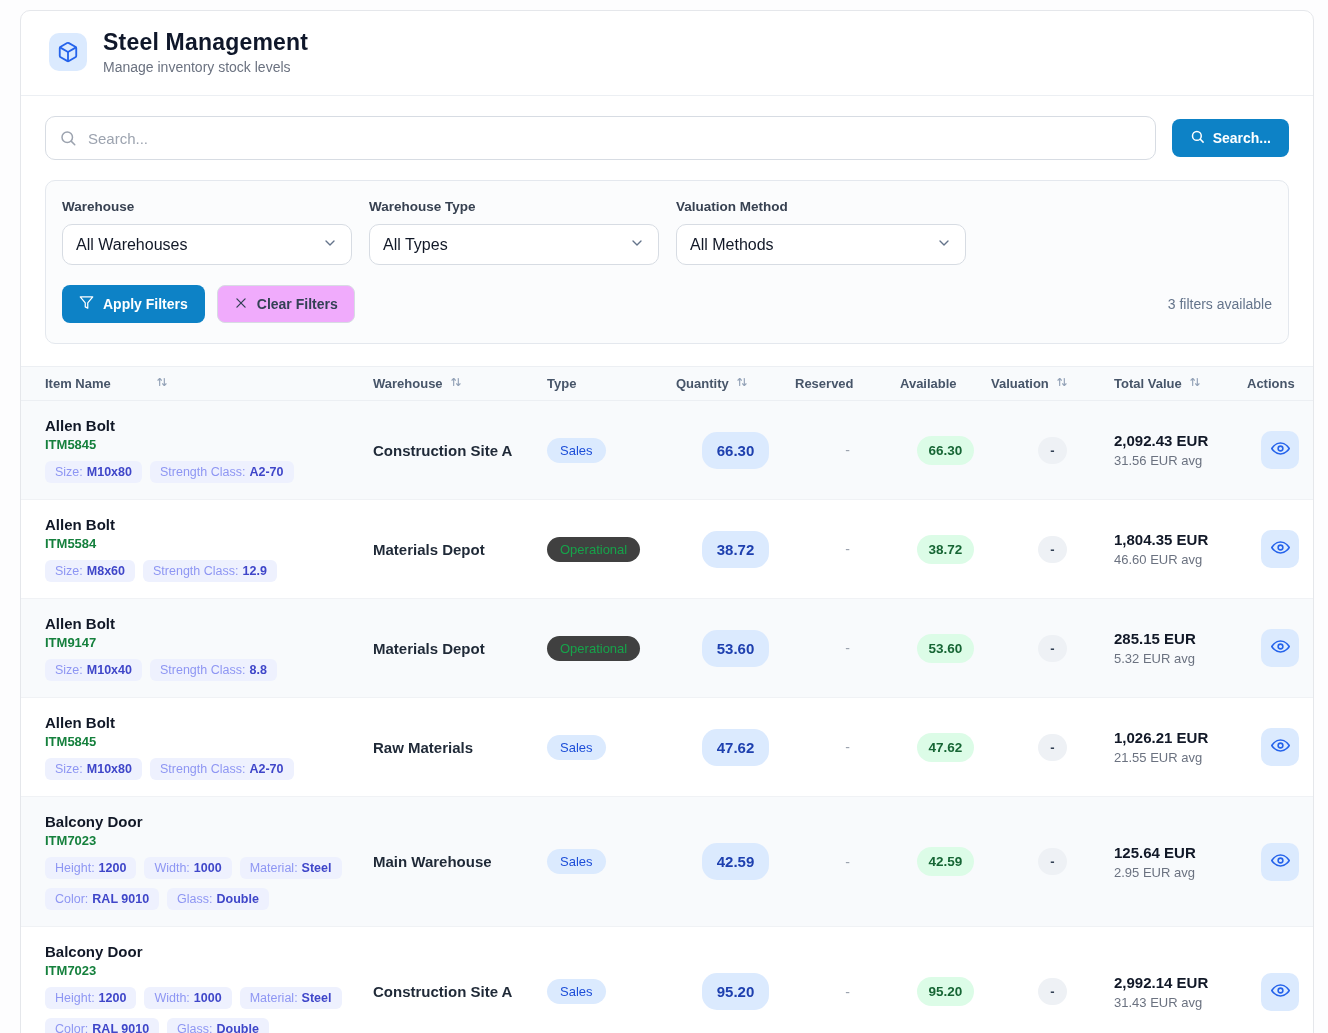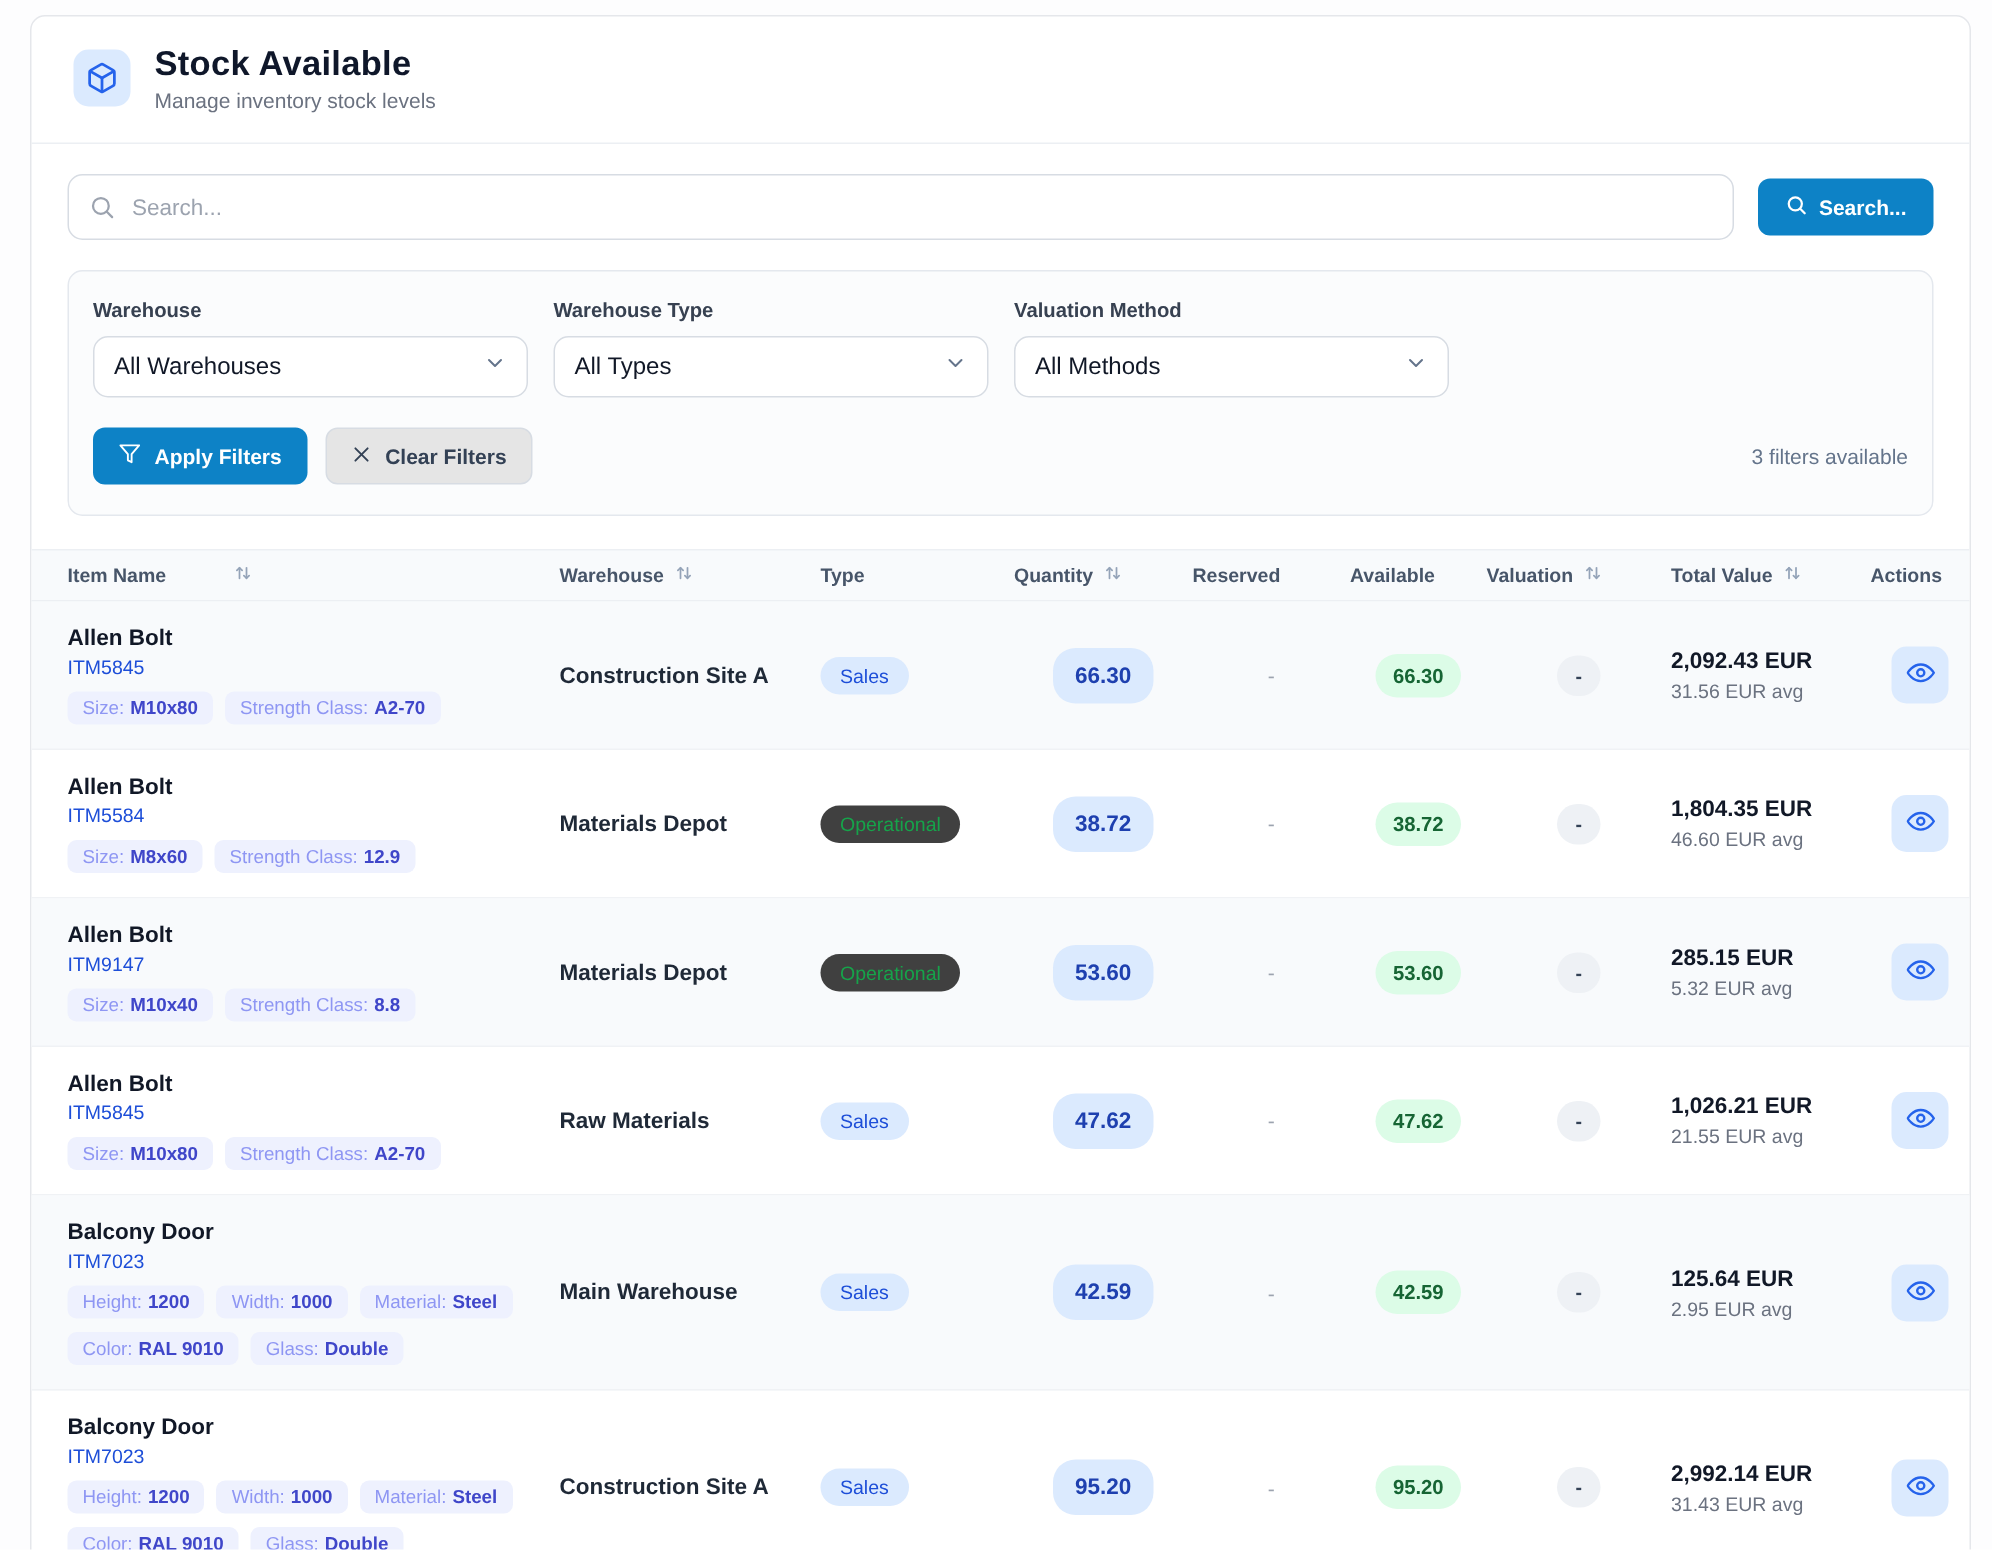--- a/index.html
+++ b/index.html
@@ -35,41 +35,41 @@
   .filter-fields { display:flex; gap:17px; }
   .filter-field { width:290px; }
   .filter-label { font-size:13.5px; font-weight:700; color:#374151; margin-bottom:10px; }
   .select-box { height:41px; background:#fff; border:1px solid #d7dce3; border-radius:10px;
     display:flex; align-items:center; justify-content:space-between; padding:0 13px;
     font-size:16px; color:#111827; cursor:pointer; }
   .filter-actions { display:flex; align-items:center; margin-top:20px; gap:12px; }
   .apply-btn { height:38px; padding:0 17px; background:#0d82c6; color:#fff; border:none;
     border-radius:8px; font-size:14px; font-weight:700; display:flex; align-items:center;
     gap:9px; cursor:pointer; font-family:inherit; }
-  .clear-btn { height:38px; padding:0 16px; background:#e5e5e5; color:#334155;
+  .clear-btn { height:38px; padding:0 16px; background:#f0abfc; color:#334155;
     border:1px solid #d7dce3; border-radius:8px; font-size:14px; font-weight:600;
     display:flex; align-items:center; gap:9px; cursor:pointer; font-family:inherit; }
   .filters-available { margin-left:auto; font-size:14px; color:#64748b; }
 
   
   .table { margin-top:22px; }
   .thead-row, .trow { display:grid;
     grid-template-columns:minmax(0,1fr) 174px 129px 119px 105px 91px 123px 133px 66px;
     align-items:center; }
   .thead-row { background:#f8fafc; border-top:1px solid #eceff3; border-bottom:1px solid #eceff3;
     height:35px; }
   .th { display:flex; align-items:center; gap:6px; font-size:13px; font-weight:700;
     color:#475569; }
   .th:first-child { padding-left:24px;gap:44px; }
   .trow { border-bottom:1px solid #f0f2f5; padding:16px 0; min-height:95px; }
   .trow.striped { background:#f8fafc; }
   .td { font-size:14px; }
   .td-item { padding-left:24px; padding-right:12px; }
   .item-name { font-size:15px; font-weight:700; color:#111827; }
-  .item-code { font-size:13px; color:#1d4ed8; margin-top:3px; font-weight:400; }
+  .item-code { font-size:13px; color:#15803d; margin-top:3px; font-weight:700; }
   .attr-wrap { display:flex; flex-wrap:wrap; gap:8px; row-gap:9px; margin-top:9px; max-width:300px; }
   .attr-badge { background:#eef1fe; border-radius:6px; padding:4px 10px; font-size:12.5px;
     display:inline-flex; gap:4px; white-space:nowrap; }
   .attr-label { color:#8e96f3; }
   .attr-value { color:#3f46c9; font-weight:600; }
   .td-warehouse { font-size:15px; font-weight:700; color:#1f2937; }
   .type-badge { display:inline-block; padding:5px 13px; border-radius:999px; font-size:13px;
     font-weight:400; }
   .type-badge.blue { background:#dbeafe; color:#1d4ed8; }
   .type-badge.green { background:#404040; color:#16a34a; }
@@ -93,21 +93,21 @@
 
   <div class="page-header">
     <div class="app-icon">
       <svg width="22" height="22" viewBox="0 0 24 24" fill="none" stroke="#2563eb" stroke-width="2" stroke-linecap="round" stroke-linejoin="round">
         <path d="M21 16V8a2 2 0 0 0-1-1.73l-7-4a2 2 0 0 0-2 0l-7 4A2 2 0 0 0 3 8v8a2 2 0 0 0 1 1.73l7 4a2 2 0 0 0 2 0l7-4A2 2 0 0 0 21 16z"></path>
         <polyline points="3.27 6.96 12 12.01 20.73 6.96"></polyline>
         <line x1="12" y1="22.08" x2="12" y2="12"></line>
       </svg>
     </div>
     <div>
-      <div class="page-title">Stock Available</div>
+      <div class="page-title">Steel Management</div>
       <div class="page-subtitle">Manage inventory stock levels</div>
     </div>
   </div>
 
   <div class="content">
 
     <div class="search-row">
       <div class="search-box">
         <span class="mag">
           <svg width="18" height="18" viewBox="0 0 24 24" fill="none" stroke="#9ca3af" stroke-width="2" stroke-linecap="round">

